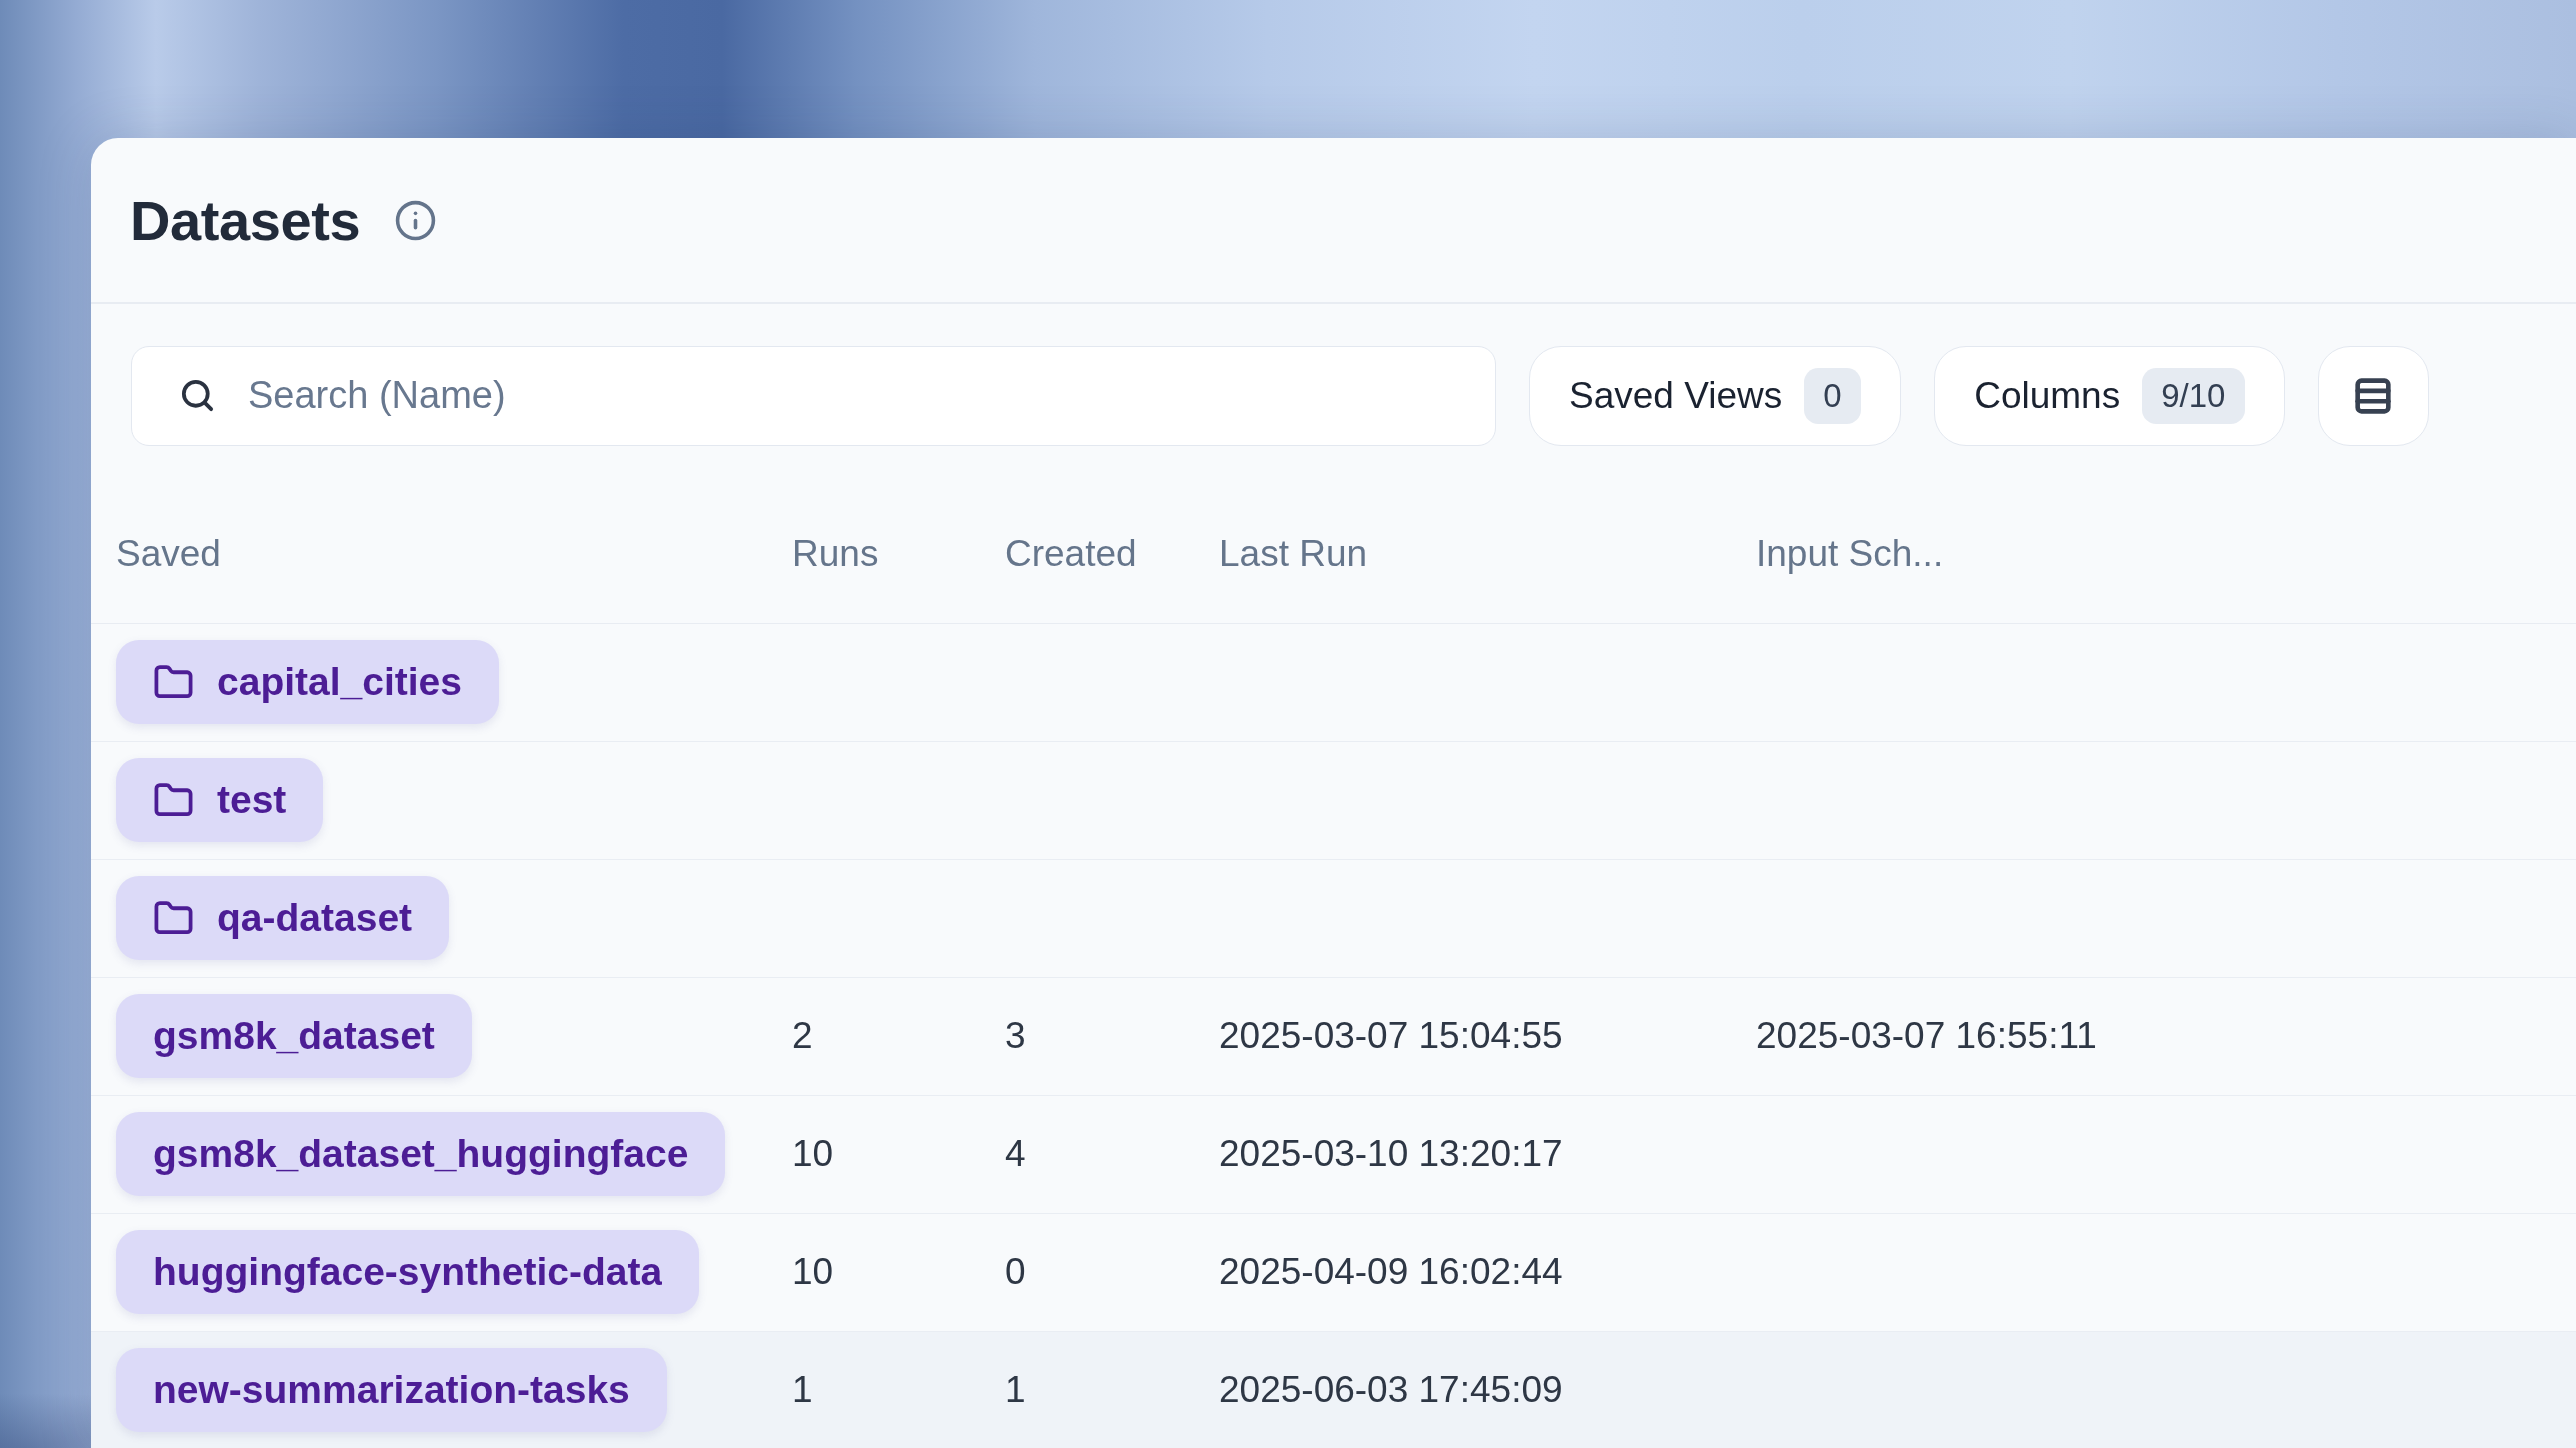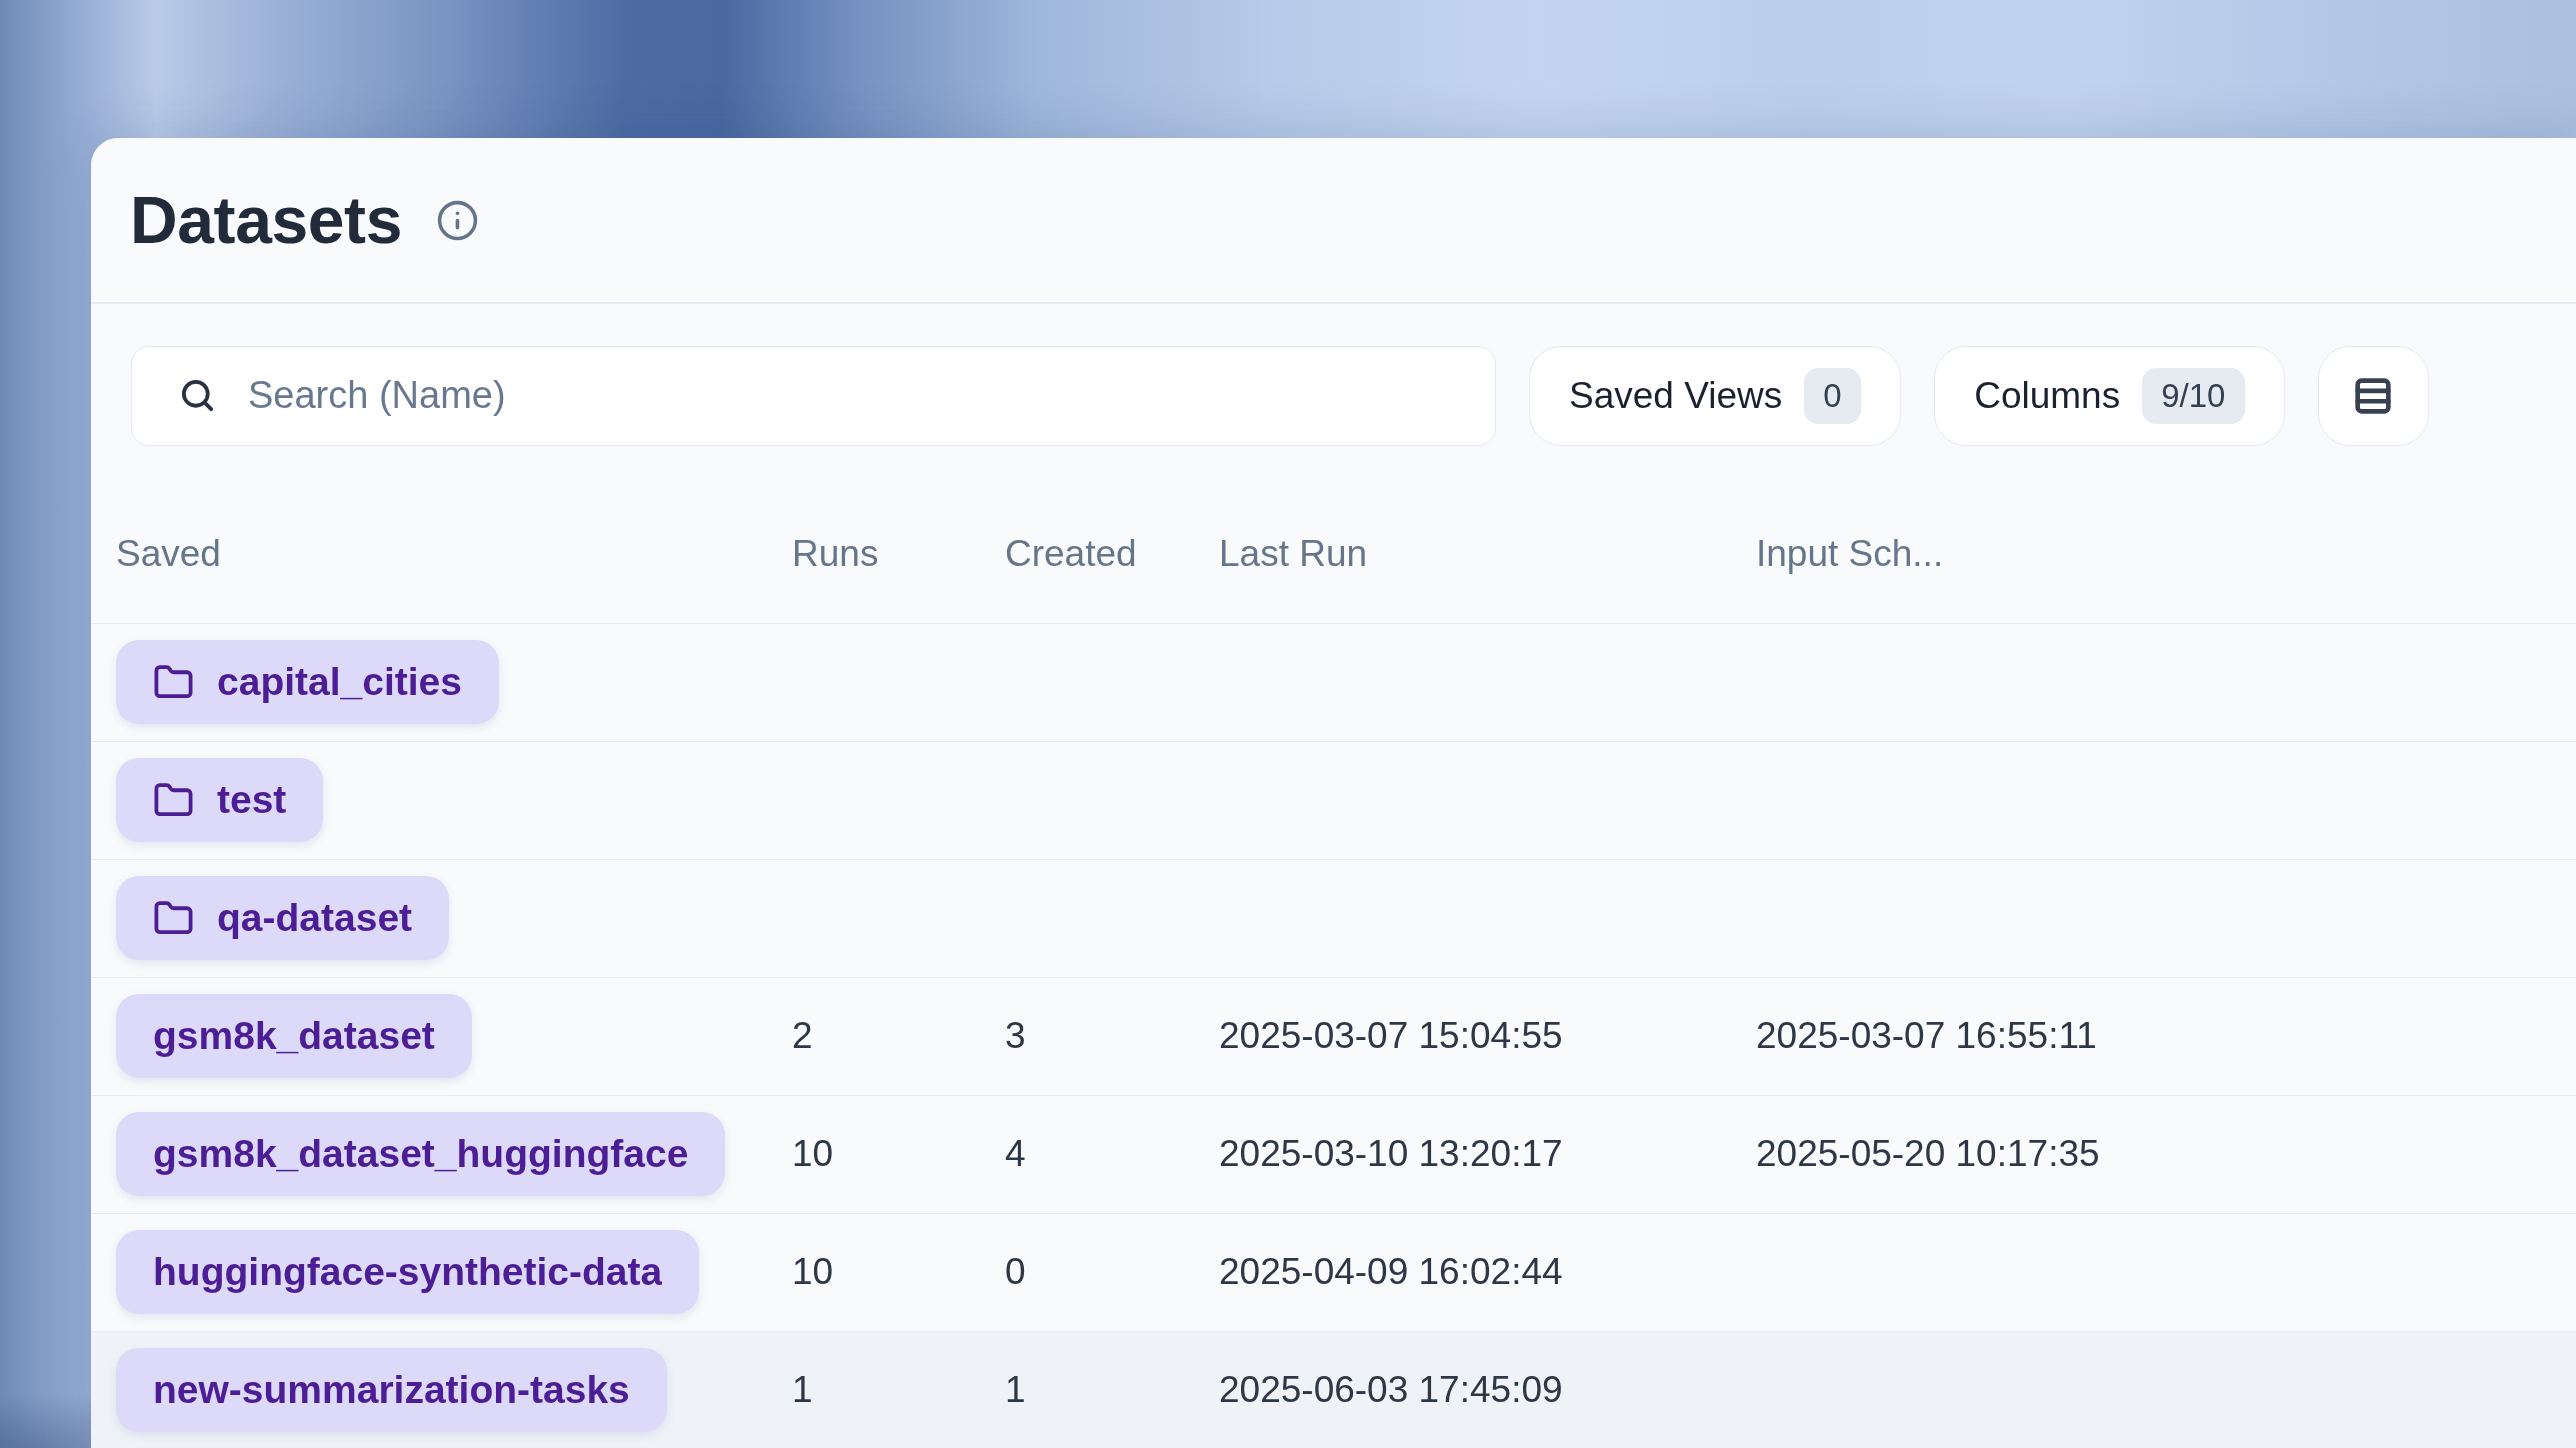--- a/index.html
+++ b/index.html
@@ -17,21 +17,21 @@
   .card {
     position:absolute; left:91px; top:138px; width:2485px; height:1310px;
     background:#f8fafc; border-top-left-radius:27px;
     box-shadow: 0 0 54px rgba(30,50,100,0.18);
     overflow:hidden;
   }
   .card-header {
     height:164px; display:flex; align-items:center; gap:34px; padding-left:39px;
   }
   .page-title {
-    font-size:66px; font-weight:700; color:#222b3a; letter-spacing:-0.4px;
+    font-size:56px; font-weight:700; color:#222b3a; letter-spacing:-0.4px;
   }
   .info-icon { display:inline-flex; color:#64748b; }
   .hdr-divider { height:1.8px; background:#e8ecf2; }
 
   .toolbar {
     margin-top:42px; height:100px; display:flex; gap:33px;
     padding-left:28px; padding-right:36px; align-items:stretch;
   }
   .search-box {
     flex:0 0 1365px; display:flex; align-items:center; gap:30px;
@@ -211,21 +211,20 @@
 
   <div class="tr">
     <div class="td">
       <span class="pill">
         <span>gsm8k_dataset_huggingface</span>
       </span>
     </div>
     <div class="td">10</div>
     <div class="td">4</div>
     <div class="td">2025-03-10 13:20:17</div>
-    <div class="td">2025-05-20 10:17:35</div>
     <div class="td"></div>
   </div>
 
   <div class="tr">
     <div class="td">
       <span class="pill">
         <span>huggingface-synthetic-data</span>
       </span>
     </div>
     <div class="td">10</div>

